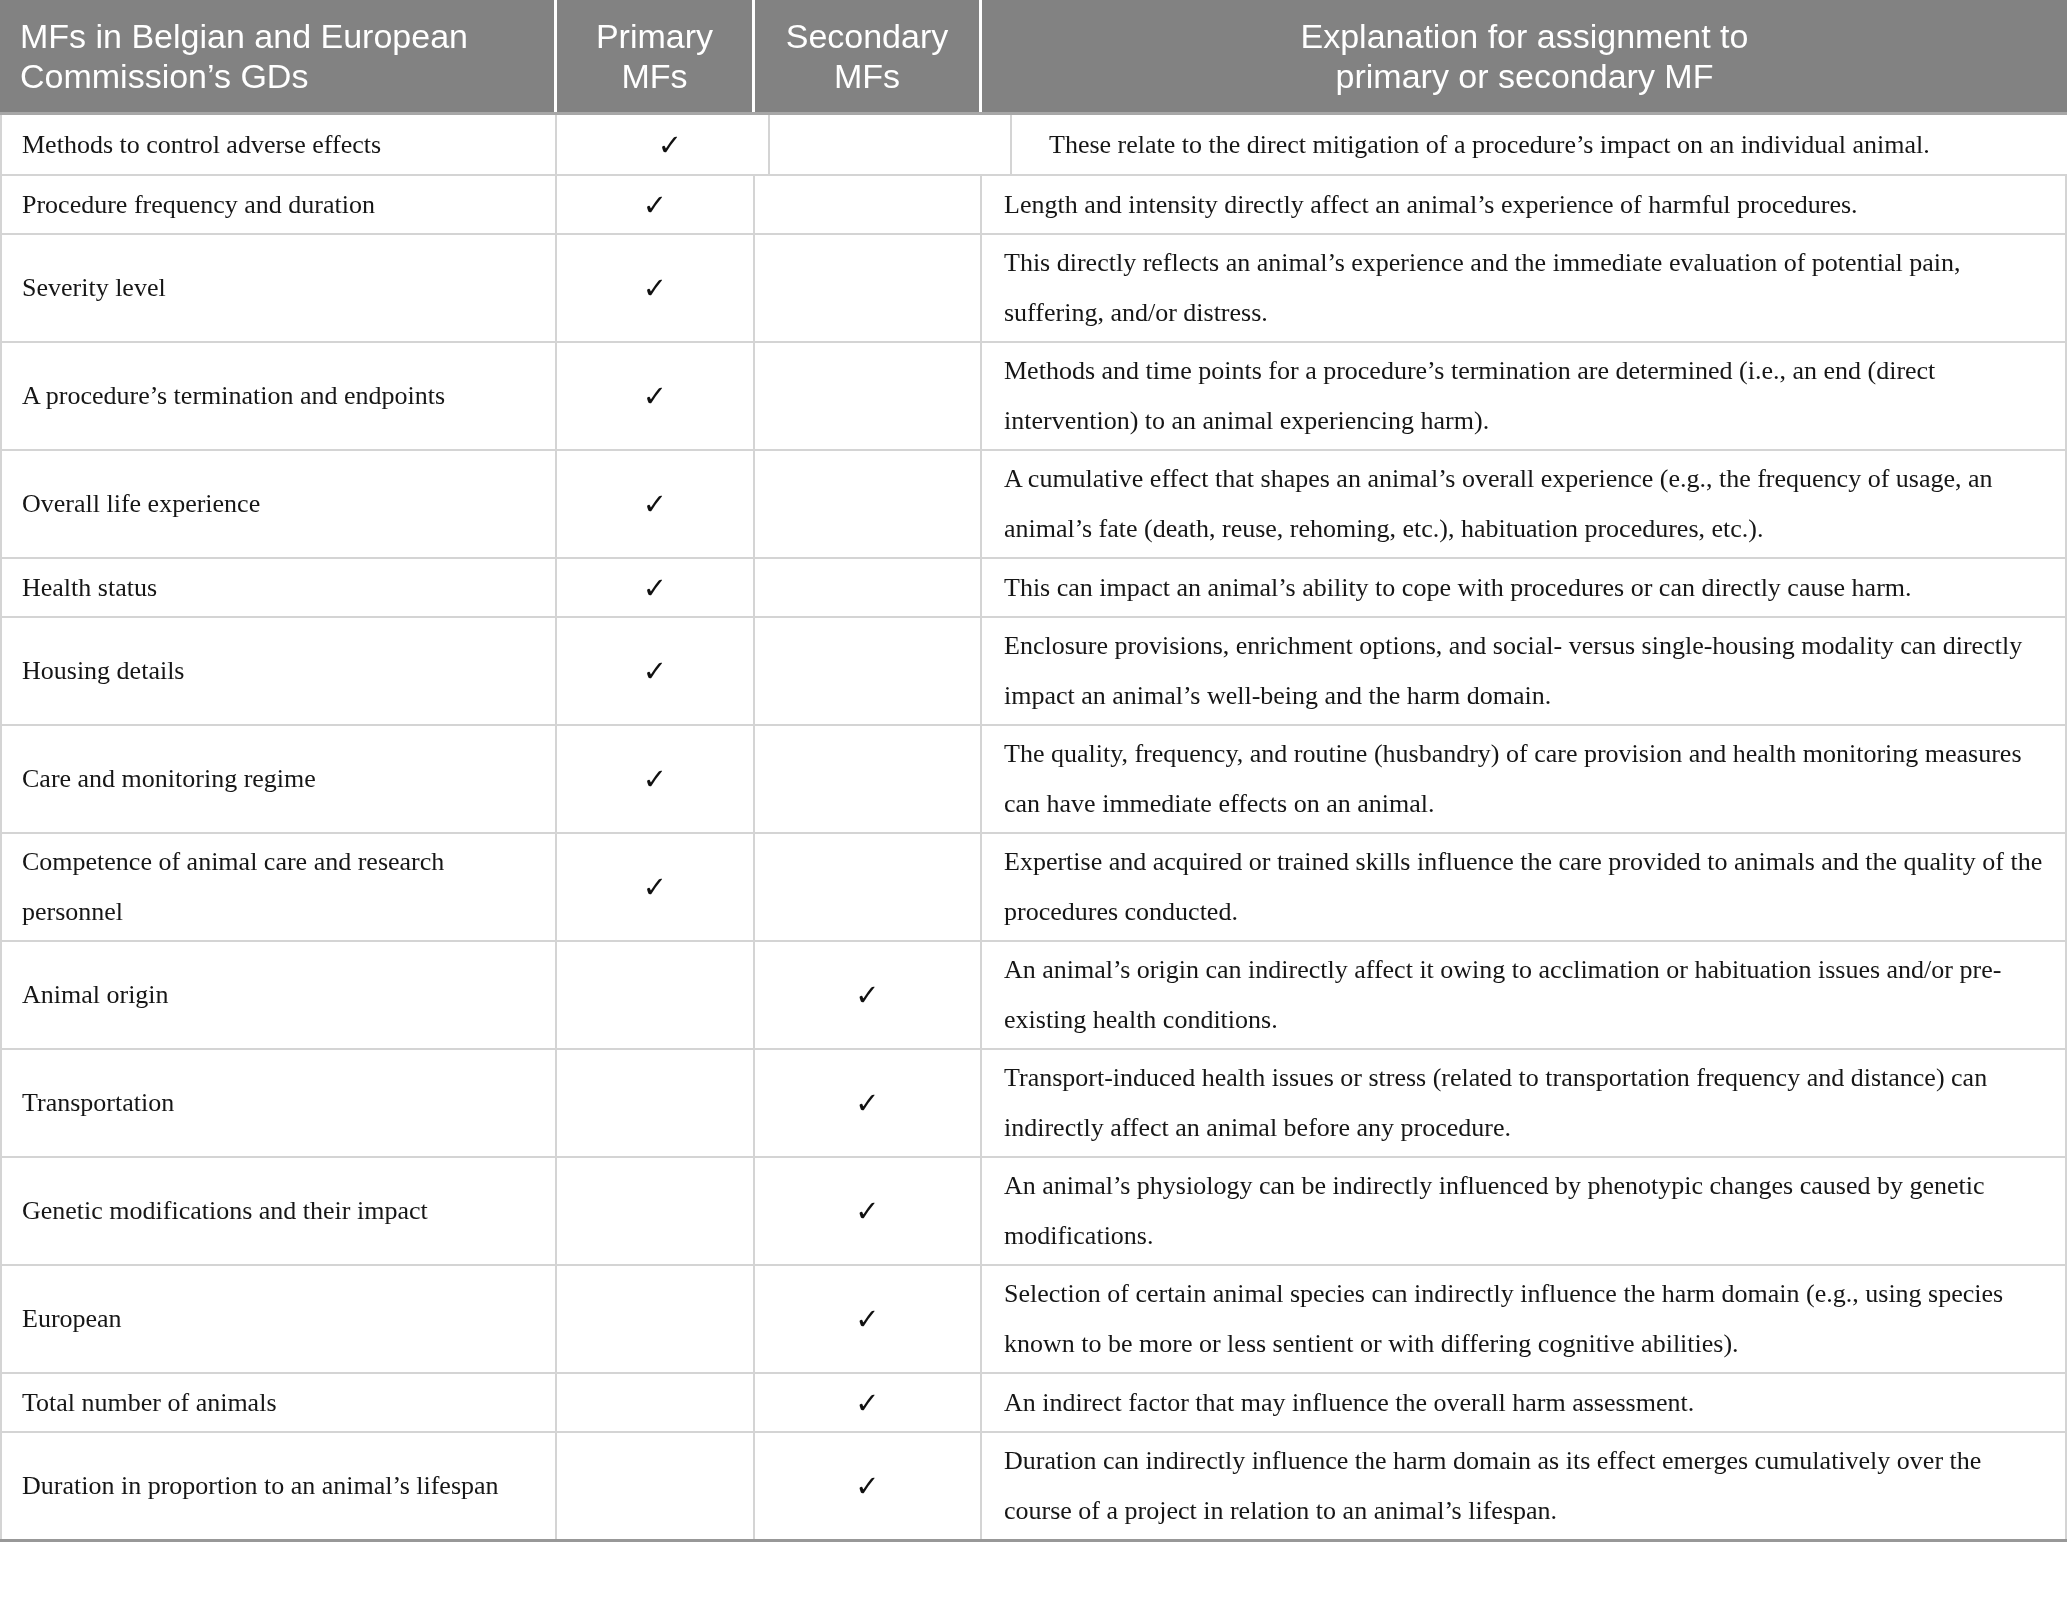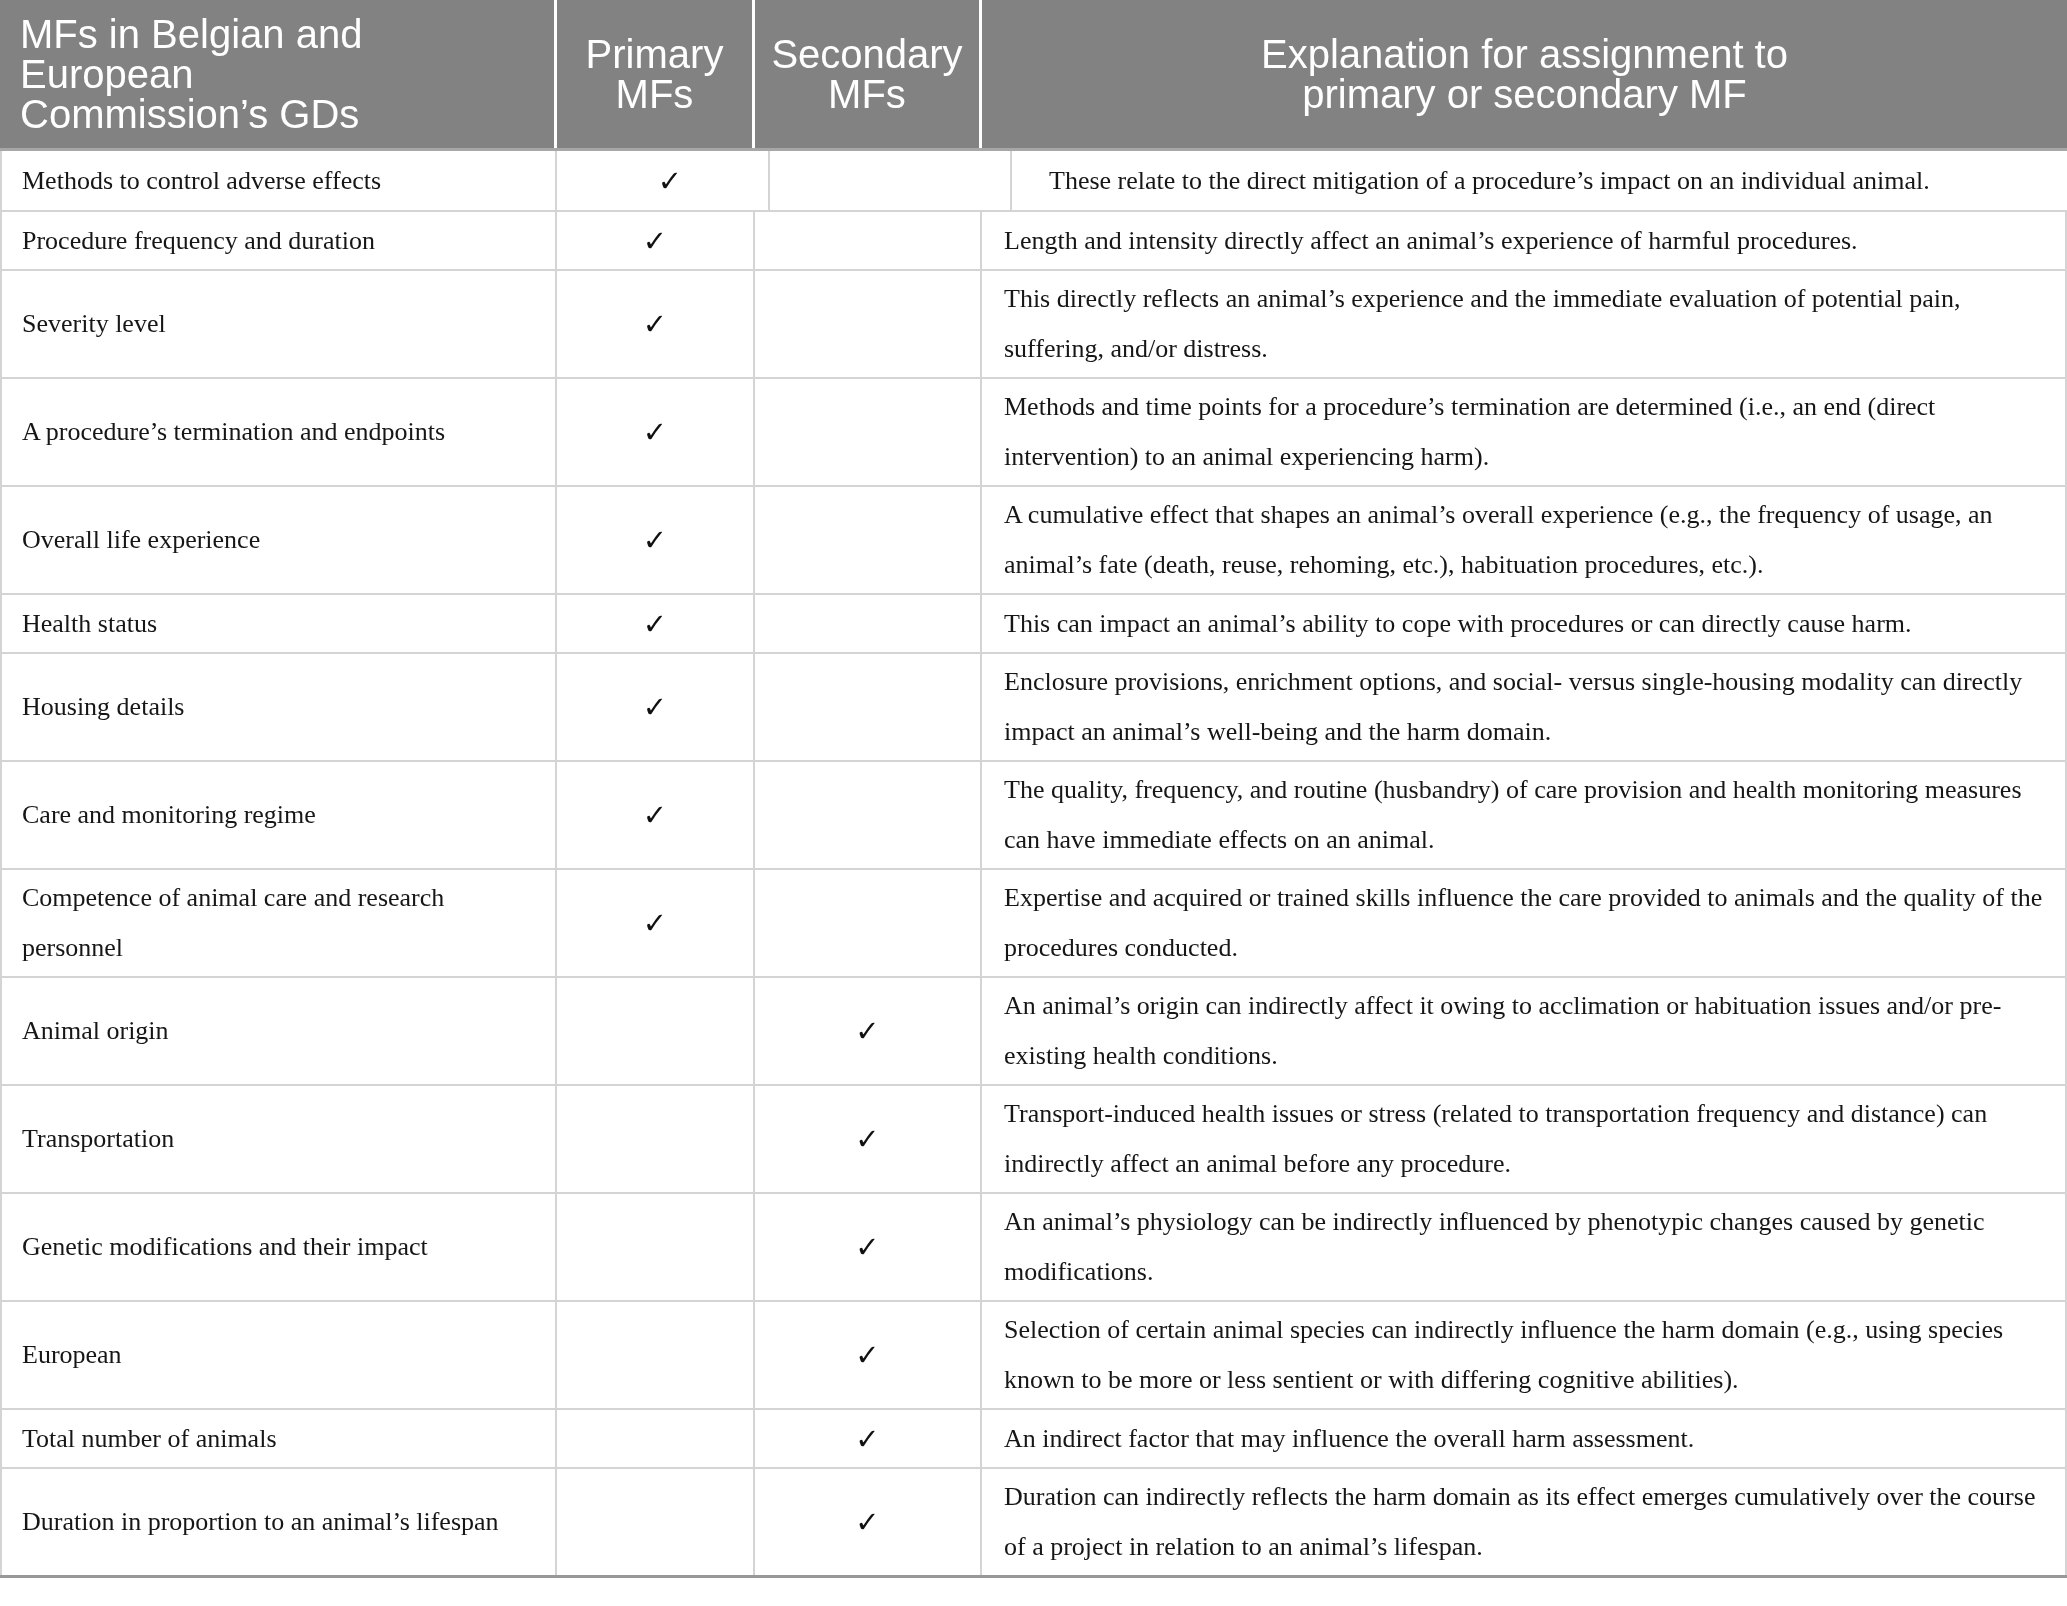--- a/index.html
+++ b/index.html
@@ -16,21 +16,21 @@
   .thead {
     display: grid;
     grid-template-columns: 557px 198px 227px 1085px;
     background: #828282;
     min-height: 115px;
     border-bottom: 3px solid #a7a7a7;
   }
   .th {
     font-family: "Liberation Sans", sans-serif;
     color: #ffffff;
-    font-size: 40px;
+    font-size: 34px;
     line-height: 40px;
     font-weight: 400;
     display: flex;
     align-items: center;
     justify-content: center;
     text-align: center;
     white-space: pre-line;
     padding: 14px 10px;
     border-right: 3px solid #ffffff;
   }
@@ -189,18 +189,18 @@
     <div class="td label">Total number of animals</div>
     <div class="td check"></div>
     <div class="td check">✓</div>
     <div class="td expl">An indirect factor that may influence the overall harm assessment.</div>
   </div>
 
   <div class="tr">
     <div class="td label">Duration in proportion to an animal’s lifespan</div>
     <div class="td check"></div>
     <div class="td check">✓</div>
-    <div class="td expl">Duration can indirectly reflects the harm domain as its effect emerges cumulatively over the course of a project in relation to an animal’s lifespan.</div>
+    <div class="td expl">Duration can indirectly influence the harm domain as its effect emerges cumulatively over the course of a project in relation to an animal’s lifespan.</div>
   </div>
 </div>
 
   <div class="bottom-gap"></div>
 </div>
 
 </body></html>

